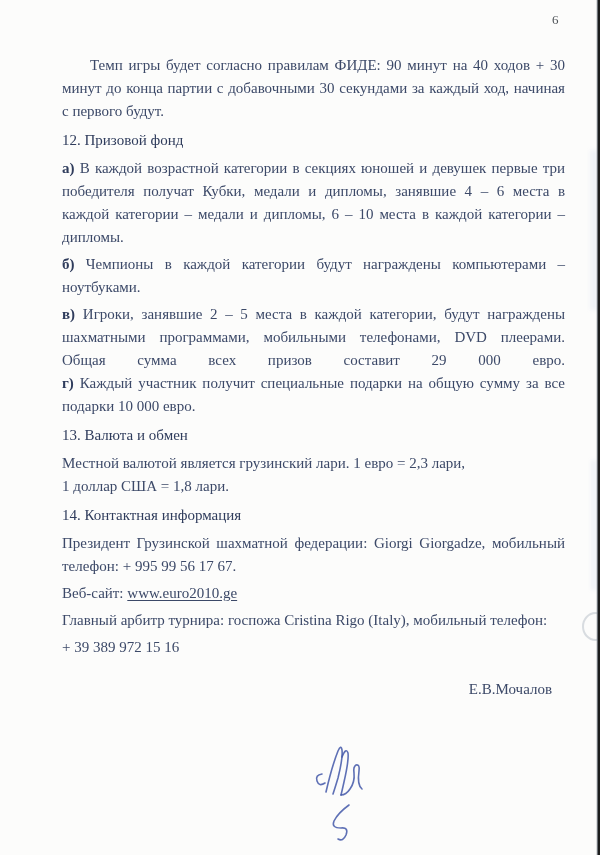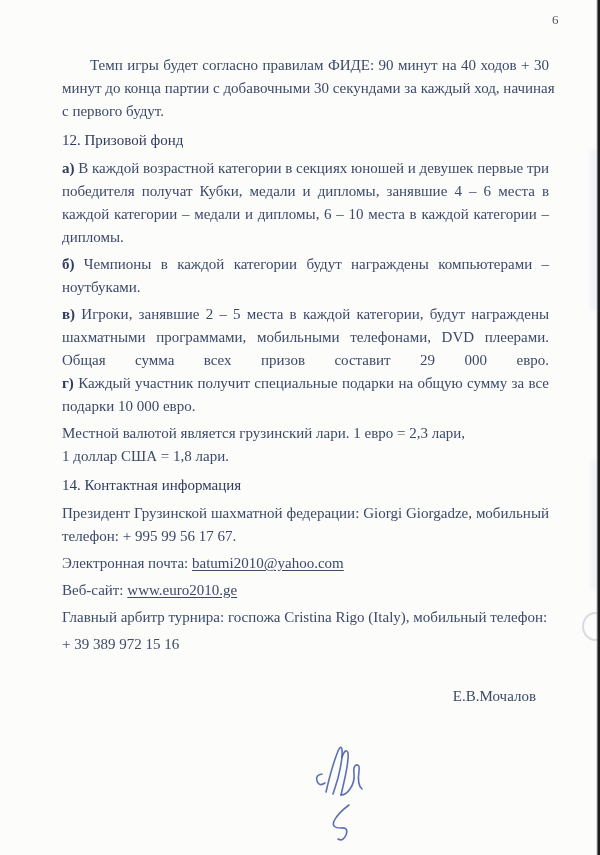--- a/index.html
+++ b/index.html
@@ -15,39 +15,39 @@
   .page{
     position:relative;
     width:600px;height:855px;
     background:var(--page_bg);
     overflow:hidden;
     font-family:"Liberation Serif","DejaVu Serif",serif;
     color:var(--ink);
     font-size:15px;
     line-height:23px;
   }
-  .content{padding:54px 51px 0 62px;}
+  .content{padding:54px 35px 0 62px;}
   .pagenum{
     position:absolute;top:8px;left:552px;
     font-size:13px;color:var(--page_number_color);
     font-family:"Liberation Serif",serif;
   }
   .para{margin:0 0 4px 0;}
   .hd{
     font-weight:normal;color:var(--ink_bold);
     font-size:15px;line-height:23px;
     margin:6px 0 5px 0;
   }
   .ln{white-space:nowrap;}
   .just{text-align:justify;text-align-last:justify;}
   .ind{text-indent:28px;}
   b.lead{font-weight:bold;color:var(--ink_bold);}
   .u{text-decoration:underline;text-underline-offset:2px;}
   .footer{position:relative;margin-top:0;height:100px;}
-  .name{position:absolute;right:13px;top:25px;}
+  .name{position:absolute;right:13px;top:15px;}
   .sig{position:absolute;left:312px;top:742px;}
   .sig path{fill:none;stroke:var(--signature);stroke-width:1.6;stroke-linecap:round;opacity:.85;}
   .edge{
     position:absolute;right:0;top:0;width:4px;height:855px;
     background:linear-gradient(to left,var(--edge) 0 2px,#6b7076 2px 3px,rgba(120,125,130,.25) 3px 4px);
   }
   .artifact-circle{
     position:absolute;right:-9px;top:612px;width:27px;height:29px;
     border:2px solid rgba(150,160,175,.35);border-radius:50%;
   }
@@ -85,37 +85,35 @@
     </div>
 
     <div class="para">
       <div class="ln just"><b class="lead">в)</b> <span>Игроки, занявшие 2 – 5 места в каждой категории,  будут награждены</span></div>
       <div class="ln just">шахматными  программами, мобильными телефонами, DVD плеерами.</div>
       <div class="ln just">Общая сумма всех призов составит 29 000 евро.</div>
       <div class="ln just"><b class="lead">г)</b> <span>Каждый участник получит специальные подарки на общую сумму за все</span></div>
       <div class="ln">подарки 10 000 евро.</div>
     </div>
 
+    <div class="hd">13. Валюта и обмен</div>
 
     <div class="para">
       <div class="ln">Местной валютой является грузинский лари. 1 евро = 2,3 лари,</div>
       <div class="ln">1 доллар США = 1,8 лари.</div>
     </div>
 
     <div class="hd">14. Контактная информация</div>
 
     <div class="para">
       <div class="ln just">Президент Грузинской шахматной федерации: Giorgi Giorgadze, мобильный</div>
       <div class="ln">телефон: + 995 99 56 17 67.</div>
     </div>
 
 
-    <div class="para">
-      <div class="ln"><span>Электронная почта:</span> <span class="u">batumi2010@yahoo.com</span></div>
-    </div>
 
     <div class="para">
       <div class="ln"><span>Веб-сайт:</span> <span class="u">www.euro2010.ge</span></div>
     </div>
 
     <div class="para">
       <div class="ln">Главный арбитр турнира: госпожа Cristina Rigo (Italy), мобильный телефон:</div>
     </div>
 
     <div class="para">

